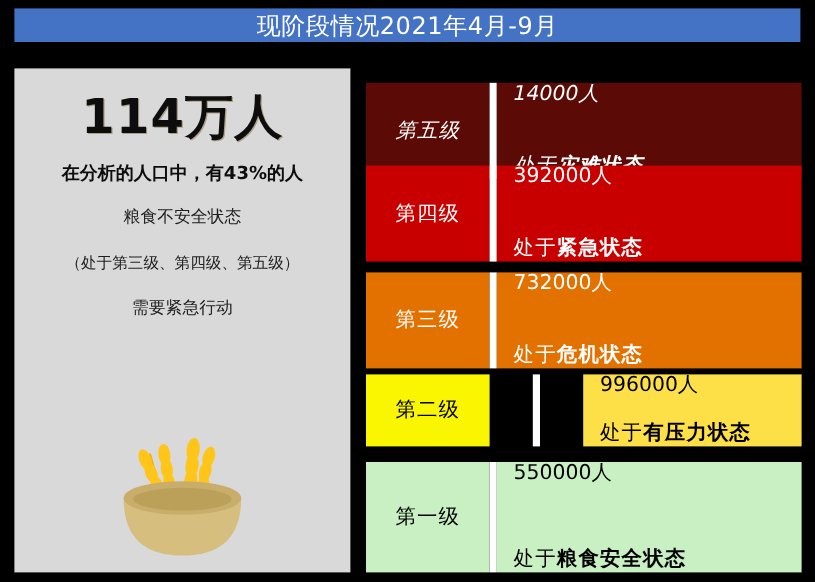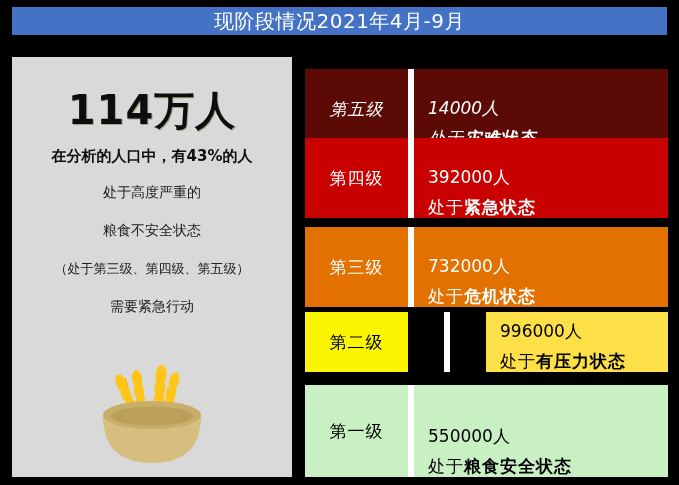--- a/index.html
+++ b/index.html
@@ -47,21 +47,21 @@
     position: absolute;
     left: 12px;
     top: 57px;
     width: 280px;
     height: 420px;
     background: #D9D9D9;
     box-sizing: border-box;
     display: flex;
     flex-direction: column;
     align-items: center;
-    padding-top: 32px;
+    padding-top: 20px;
   }
   .big-number {
     font-size: 40px;
     font-weight: bold;
     color: #0D0D0D;
     line-height: 1.05;
     letter-spacing: 1px;
     text-shadow: 1px 1px 0 rgba(120,90,40,0.45);
     margin: 0 0 16px 0;
   }
@@ -118,21 +118,21 @@
   }
   .row .gap-cell {
     width: 6px;
     flex: 0 0 6px;
     background: #FFFFFF;
   }
   .row .detail-cell {
     flex: 1 1 auto;
     display: flex;
     flex-direction: column;
-    justify-content: flex-end;
+    justify-content: space-between;
     box-sizing: border-box;
     padding-left: 14px;
   }
   .level-label {
     font-size: 17px;
     line-height: 1.1;
     letter-spacing: 1px;
     white-space: nowrap;
   }
   .detail-count {
@@ -154,21 +154,20 @@
 
 <div class="canvas">
 
   <div class="title-bar">
     <div class="title-text">现阶段情况2021年4月-9月</div>
   </div>
 
   <div class="left-panel">
     <div class="big-number">114万人</div>
     <div class="sub-bold">在分析的人口中，有43%的人</div>
-    <div class="sub-line">处于高度严重的</div>
     <div class="sub-line">粮食不安全状态</div>
     <div class="sub-line paren">（处于第三级、第四级、第五级）</div>
     <div class="sub-line">需要紧急行动</div>
 
     <div class="bowl-wrap">
       <svg viewBox="0 0 150 118" width="150" height="118" aria-hidden="true">
 
         <g stroke="#F0B400" stroke-width="2.2" fill="none" stroke-linecap="round">
           <path d="M62 78 L48 26"></path>
           <path d="M70 78 L62 20"></path>

